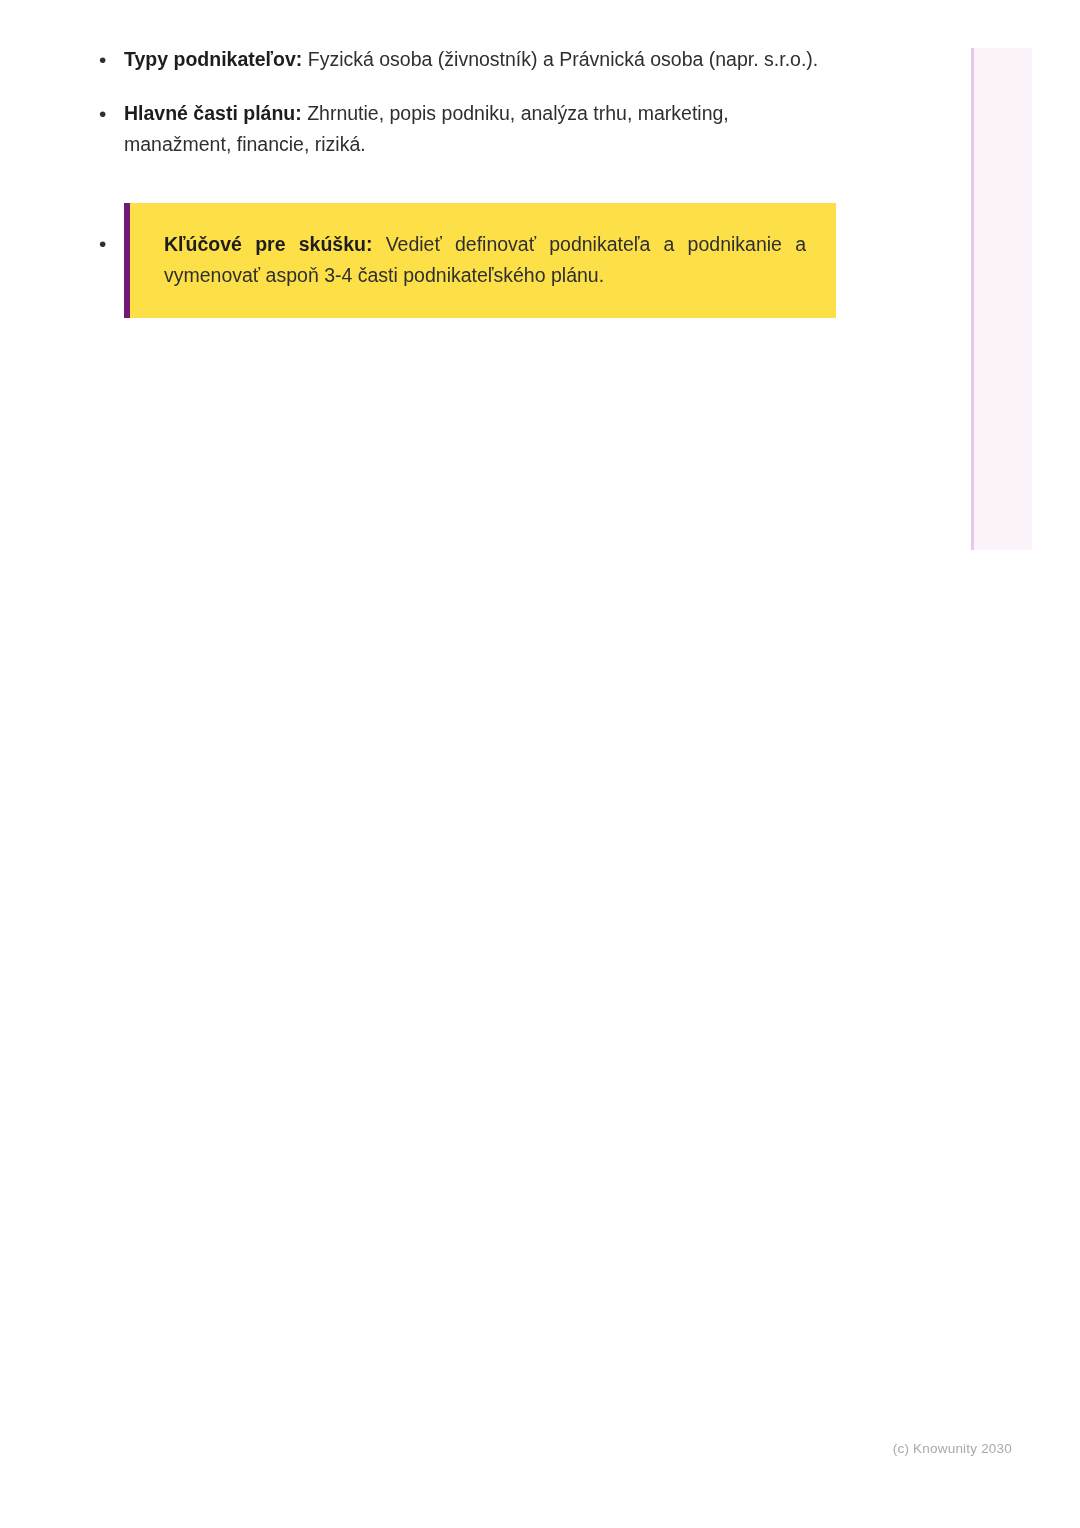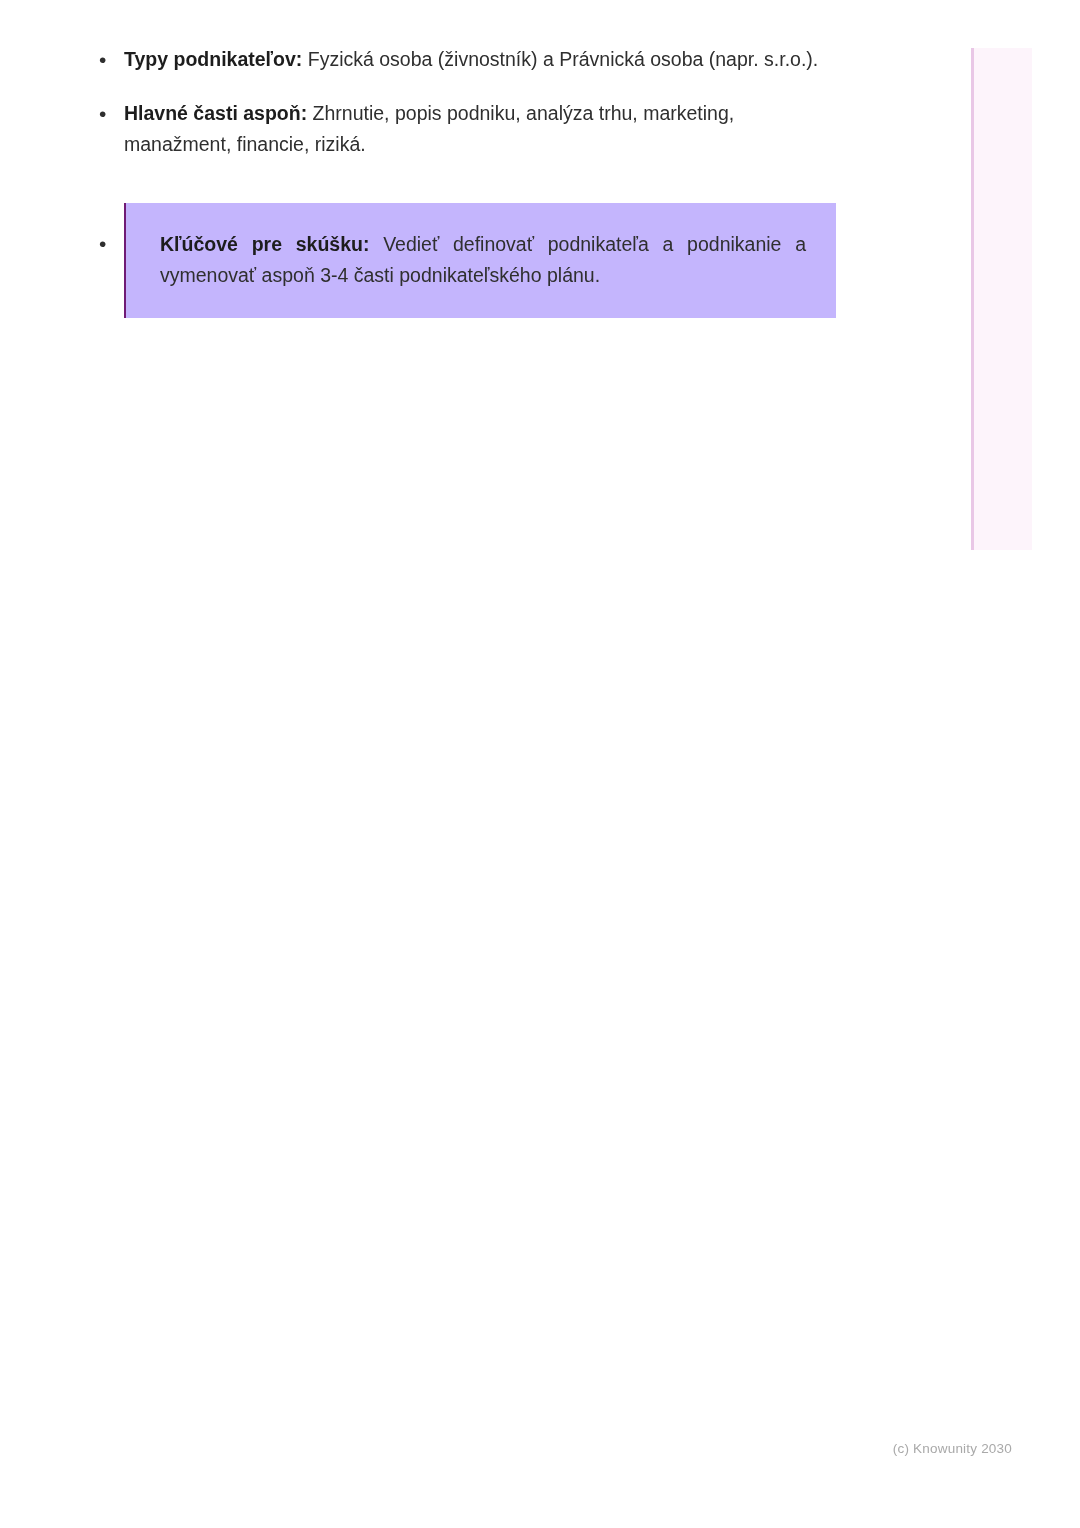--- a/index.html
+++ b/index.html
@@ -79,22 +79,22 @@
     content: "•";
     position: absolute;
     left: 3px;
     top: 30px;
     font-size: 21px;
     line-height: 1;
     color: #2f2f2f;
   }
 
   .callout {
-    background: #c4b5fd;
-    border-left: 2px solid #701a75;
+    background: #fde047;
+    border-left: 6px solid #701a75;
     padding: 26px 30px 26px 34px;
     box-sizing: border-box;
     width: 712px;
     font-size: 19.5px;
     line-height: 1.62;
     color: #2f2f2f;
     text-align: justify;
   }
 
   .footer {
@@ -114,21 +114,21 @@
 <div class="page">
   <ul class="bullet-list">
 
     <li class="bullet-item">
       <span class="b">Typy podnikateľov:</span><span> Fyzická osoba (živnostník) a Právnická osoba (napr. s.r.o.).</span>
     </li>
 
 
 
     <li class="bullet-item">
-      <span class="b">Hlavné časti aspoň:</span><span> Zhrnutie, popis podniku, analýza trhu, marketing, manažment, financie, riziká.</span>
+      <span class="b">Hlavné časti plánu:</span><span> Zhrnutie, popis podniku, analýza trhu, marketing, manažment, financie, riziká.</span>
     </li>
 
     <li class="callout-item">
       <div class="callout">
         <span class="b">Kľúčové pre skúšku:</span><span> Vedieť definovať podnikateľa a podnikanie a vymenovať aspoň 3-4 časti podnikateľského plánu.</span>
       </div>
     </li>
 
   </ul>
 </div>

